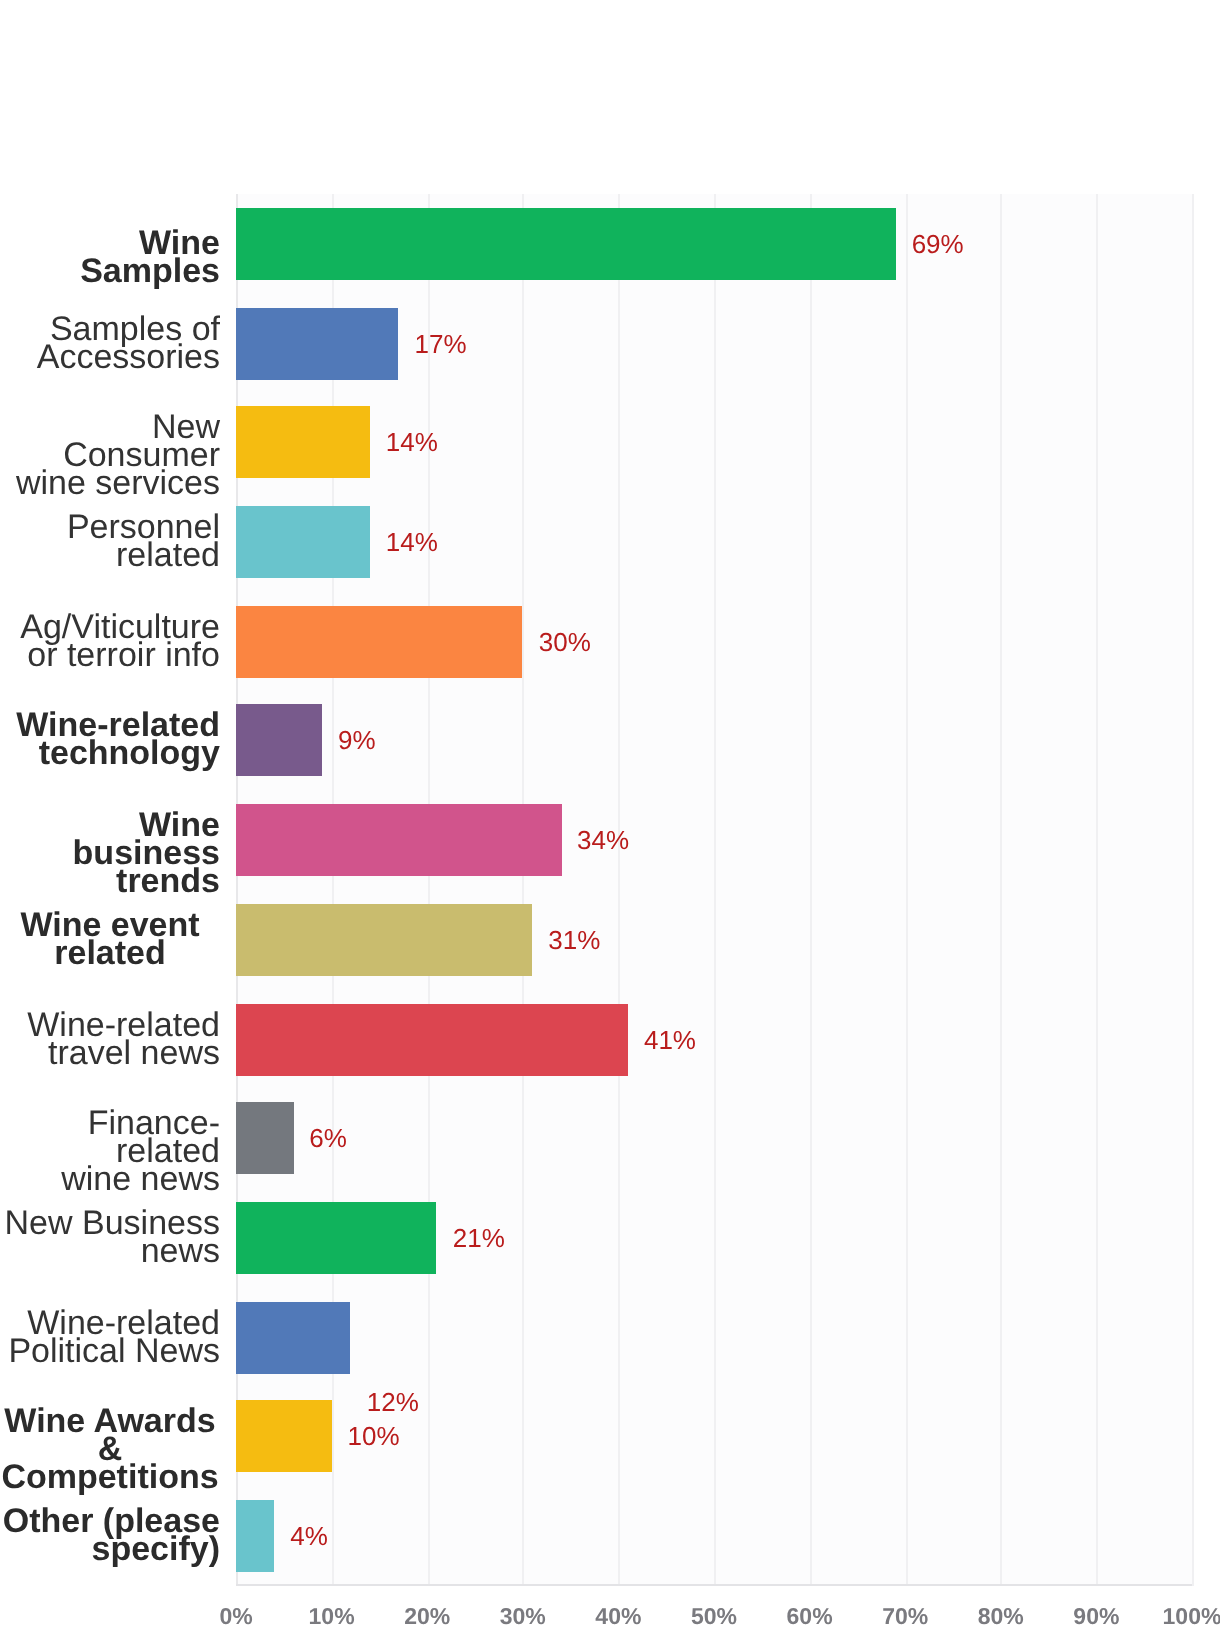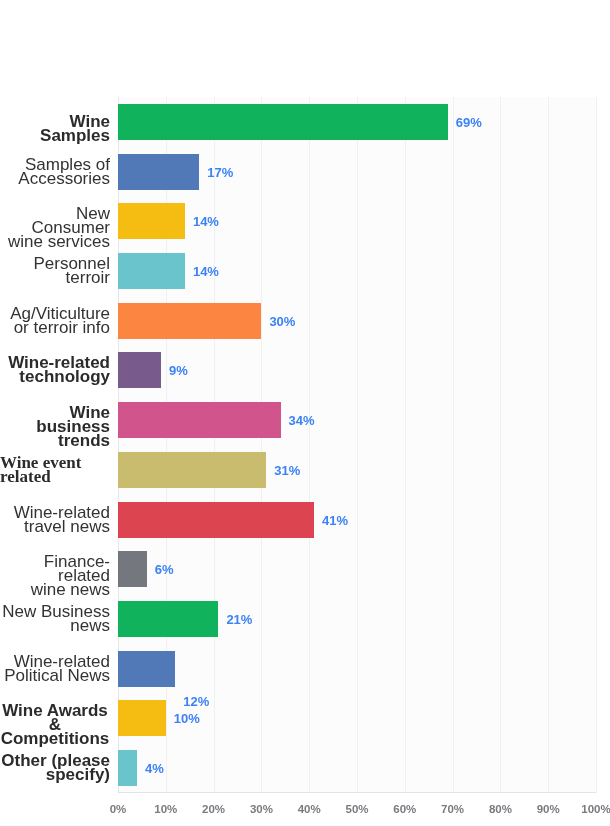--- a/index.html
+++ b/index.html
@@ -62,22 +62,22 @@
     left: 0;
     top: 0;
     height: 100%;
     border-radius: 0;
   }
   .bar-value {
     position: absolute;
     top: 50%;
     transform: translateY(-50%);
     font-size: 13px;
-    font-weight: bold;
-    color: #3b82f6;
+    font-weight: normal;
+    color: #b91c1c;
     white-space: nowrap;
   }
   .cat-label {
     position: absolute;
     right: 614px; 
     text-align: right;
     font-size: 17px;
     line-height: 14px;
     color: #333333;
     white-space: pre-line;
@@ -175,28 +175,28 @@
   </div>
 
   <div id="xaxis-line"></div>
   <div id="cat-labels">
       <div class="cat-label bold" style="position: absolute; left: 0px; width: 110px; text-align: right; top: 114.857px;">Wine Samples</div>
       <div class="cat-label" style="position: absolute; left: 0px; width: 110px; text-align: right; top: 157.571px;">Samples of
 Accessories</div>
       <div class="cat-label" style="position: absolute; left: 0px; width: 110px; text-align: right; top: 207.286px;">New Consumer
 wine services</div>
       <div class="cat-label" style="position: absolute; left: 0px; width: 110px; text-align: right; top: 257px;">Personnel
-terroir</div>
+related</div>
       <div class="cat-label" style="position: absolute; left: 0px; width: 110px; text-align: right; top: 306.714px;">Ag/Viticulture
 or terroir info</div>
       <div class="cat-label bold" style="position: absolute; left: 0px; width: 110px; text-align: right; top: 356.429px;">Wine-related
 technology</div>
       <div class="cat-label bold" style="position: absolute; left: 0px; width: 110px; text-align: right; top: 406.143px; padding-left: 20px;">Wine business
 trends</div>
-      <div class="cat-label bold" style="position: absolute; left: 0px; width: 110px; text-align: left; top: 455.857px; font-family: Liberation Serif, serif;">Wine event
+      <div class="cat-label bold" style="position: absolute; left: 0px; width: 110px; text-align: center; top: 455.857px;">Wine event
 related</div>
       <div class="cat-label" style="position: absolute; left: 0px; width: 110px; text-align: right; top: 505.571px;">Wine-related
 travel news</div>
       <div class="cat-label" style="position: absolute; left: 0px; width: 110px; text-align: right; top: 555.286px;">Finance-related
 wine news</div>
       <div class="cat-label" style="position: absolute; left: 0px; width: 110px; text-align: right; top: 605px;">New Business
 news</div>
       <div class="cat-label" style="position: absolute; left: 0px; width: 110px; text-align: right; top: 654.714px;">Wine-related
 Political News</div>
       <div class="cat-label bold" style="position: absolute; left: 0px; width: 110px; text-align: center; top: 704.429px;">Wine Awards &amp;

